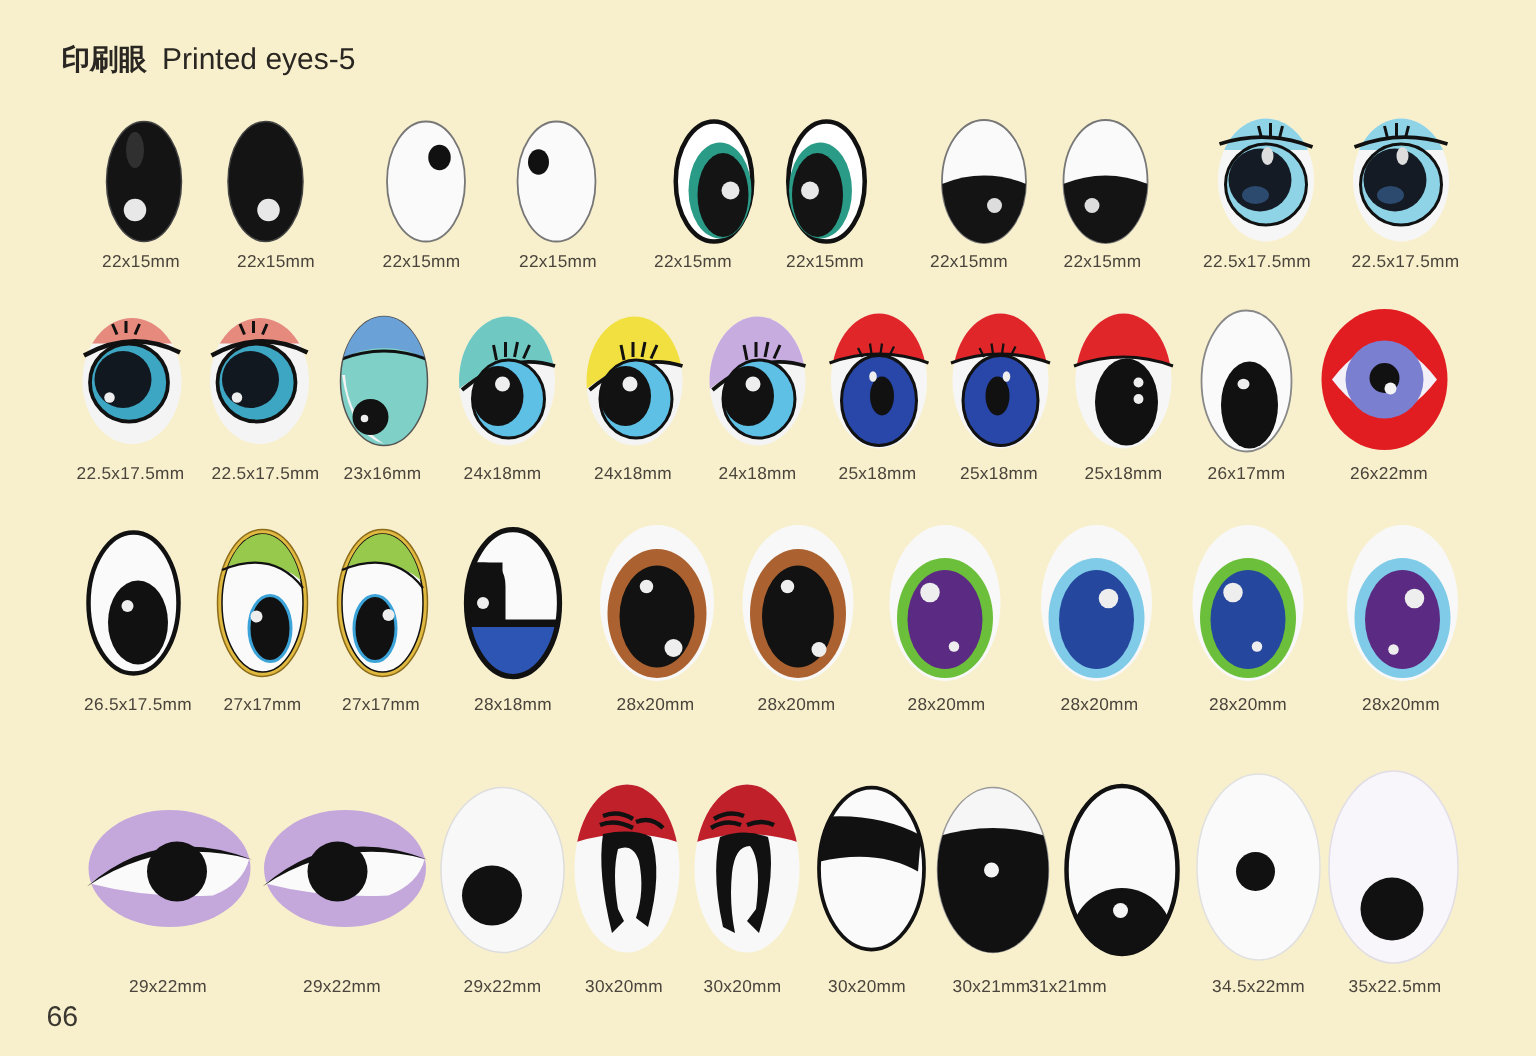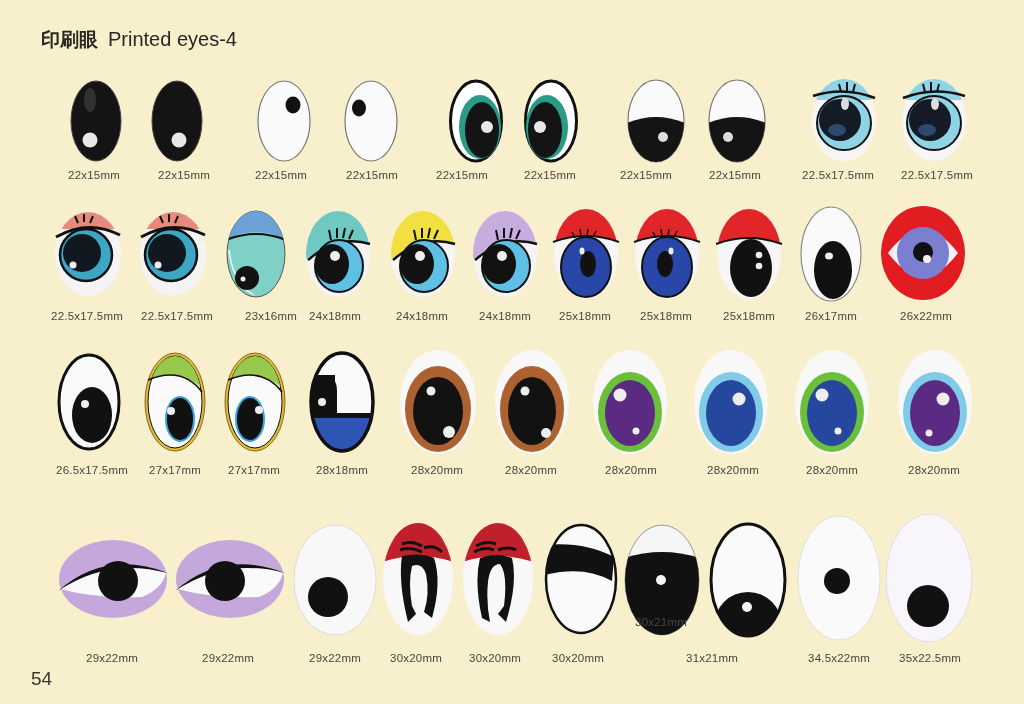--- a/index.html
+++ b/index.html
@@ -8,21 +8,21 @@
   .title .cn{font-family:Liberation Mono, monospace;font-weight:bold;font-size:19px;margin-right:10px;}
   .page-num{position:absolute;left:31px;top:668px;font-size:19px;color:#3a3630;}
   .eye{position:absolute;}
   .eye svg{position:absolute;left:0;top:0;overflow:visible;}
   .lbl{position:absolute;font-size:11.5px;color:#4a443c;white-space:nowrap;transform:translateX(-50%);letter-spacing:0.2px;}
 </style>
 </head>
 <body>
 
 <div class="title">
-  <span class="cn">印刷眼</span><span>Printed eyes-4</span>
+  <span class="cn">印刷眼</span><span>Printed eyes-5</span>
 </div>
 
 <div class="eye" style="left:70px;top:80px;width:52px;height:82px">
   <svg width="52" height="82" viewBox="0 0 52 82">
       <ellipse cx="26" cy="41" rx="25" ry="40" fill="#141414" stroke="#444" stroke-width="1"></ellipse>
       <ellipse cx="20" cy="20" rx="6" ry="12" fill="#fff" opacity=".12"></ellipse>
       <circle cx="20" cy="60" r="7.5" fill="#e8e8e8"></circle>
     </svg>
 </div>
 <div class="lbl" style="left:94px;top:169px">22x15mm</div>
@@ -196,21 +196,21 @@
       <g clip-path="url(#c13)">
         <path d="M0 0 H60 V30 Q30 14 0 30Z" fill="#6aa2d8"></path>
         <path d="M0 36 Q30 22 60 36 L60 90 L40 90 Q20 60 0 60Z" fill="#fff" opacity="0"></path>
         <path d="M0 30 Q30 18 60 30" stroke="#111" stroke-width="2" fill="none"></path>
         <path d="M2 40 Q8 80 30 86 Q6 70 4 40Z" fill="#f2f2f2"></path>
       </g>
       <circle cx="21" cy="68" r="12" fill="#121212"></circle>
       <circle cx="17" cy="69" r="2.5" fill="#eee"></circle>
     </svg>
 </div>
-<div class="lbl" style="left:271px;top:310px">23x16mm</div>
+<div class="lbl" style="left:255px;top:310px">23x16mm</div>
 
 <div class="eye" style="left:305px;top:210px;width:66px;height:88px">
   <svg width="66" height="88" viewBox="0 0 66 88">
       <defs>
         <clipPath id="c14">
           <ellipse cx="33" cy="44" rx="32" ry="43"></ellipse>
         </clipPath>
       </defs>
       <ellipse cx="33" cy="44" rx="32" ry="43" fill="#f4f4f4"></ellipse>
       <g clip-path="url(#c14)">
@@ -561,21 +561,21 @@
           <ellipse cx="38" cy="56" rx="37" ry="55"></ellipse>
         </clipPath>
       </defs>
       <ellipse cx="38" cy="56" rx="37" ry="55" fill="#f6f6f6" stroke="#999" stroke-width="1"></ellipse>
       <g clip-path="url(#c37)">
         <path d="M0 34 Q38 22 76 34 L76 112 L0 112Z" fill="#111"></path>
       </g>
       <circle cx="37" cy="56" r="5" fill="#f4f4f4"></circle>
     </svg>
 </div>
-<div class="lbl" style="left:661px;top:616px">30x21mm</div>
+<div class="lbl" style="left:661px;top:652px">30x21mm</div>
 
 <div class="eye" style="left:709px;top:522px;width:78px;height:116px">
   <svg width="78" height="116" viewBox="0 0 78 116">
       <defs>
         <clipPath id="c38">
           <ellipse cx="39" cy="58" rx="37" ry="56"></ellipse>
         </clipPath>
       </defs>
       <ellipse cx="39" cy="58" rx="37" ry="56" fill="#fafafa"></ellipse>
       <g clip-path="url(#c38)">
@@ -596,13 +596,13 @@
 <div class="lbl" style="left:839px;top:652px">34.5x22mm</div>
 
 <div class="eye" style="left:885px;top:513px;width:88px;height:130px">
   <svg width="88" height="130" viewBox="0 0 88 130">
       <ellipse cx="44" cy="65" rx="43" ry="64" fill="#f8f6fa" stroke="#e0dde6" stroke-width="1"></ellipse>
       <circle cx="43" cy="93" r="21" fill="#111"></circle>
     </svg>
 </div>
 <div class="lbl" style="left:930px;top:652px">35x22.5mm</div>
 
-<div class="page-num">54</div>
+<div class="page-num">66</div>
 
 </body></html>

